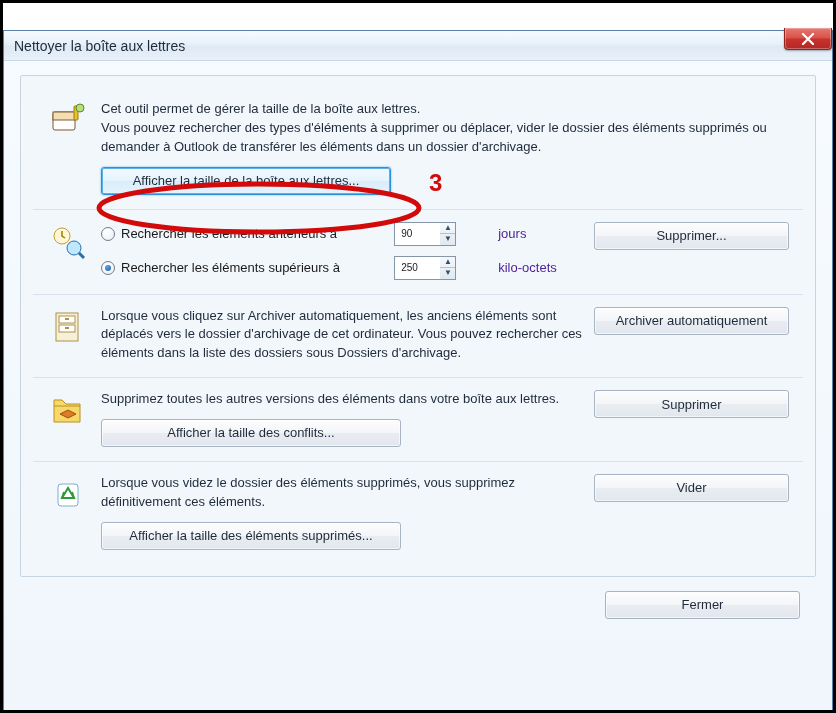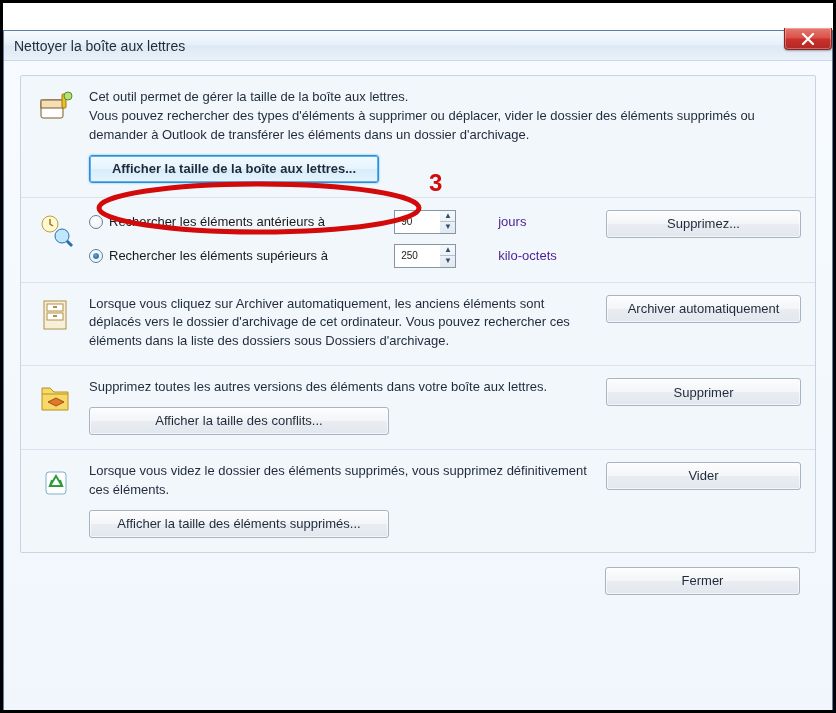--- a/index.html
+++ b/index.html
@@ -60,21 +60,21 @@
   .close-btn svg { display:block; }
   .client {
     flex: 1;
     padding: 14px 16px 14px 16px;
     overflow: hidden;
   }
   .panel {
     border: 1px solid #c7d4e2;
     border-radius: 2px;
     background: #f2f7fc;
-    padding: 0;
+    padding: 12px;
   }
   .section {
     display: flex;
     padding: 12px 14px 14px 14px;
     gap: 12px;
     border-bottom: 1px solid #d7e2ee;
   }
   .section:last-child { border-bottom: none; }
   .iconcell {
     width: 42px;
@@ -110,21 +110,20 @@
     color: #1f2b3a;
     white-space: nowrap;
     cursor: default;
     box-shadow: 0 0 0 1px rgba(255,255,255,0.6) inset;
   }
   .btn.wide { width: 100%; }
   .btn.focus-ring {
     border-color: #2f8fd8;
     box-shadow: 0 0 0 1px rgba(76,167,230,0.9) inset, 0 0 2px rgba(76,167,230,0.9);
     background: linear-gradient(to bottom, #f2faff 0%, #e6f4fd 48%, #d8edfb 52%, #e6f4fd 100%);
-    font-weight: bold;
   }
   .row-opts {
     display: grid;
     grid-template-columns: auto 62px 26px auto;
     align-items: center;
     column-gap: 8px;
     row-gap: 10px;
   }
   .radio-line {
     display: flex;
@@ -253,21 +252,21 @@
               <div class="spinner">
                   <div>▲</div>
                   <div>▼</div>
                 </div>
             </div>
             <span></span>
             <span class="unit">kilo-octets</span>
           </div>
         </div>
         <div class="btncell">
-          <span class="btn wide">Supprimez...</span>
+          <span class="btn wide">Supprimer...</span>
         </div>
       </div>
 
       <div class="section">
         <div class="iconcell">
           <svg viewBox="0 0 36 36">
             <rect x="6" y="4" width="22" height="28" fill="#f7f0d8" stroke="#b09048"></rect>
             <rect x="9" y="7" width="16" height="7" fill="#fff" stroke="#b09048"></rect>
             <rect x="9" y="16" width="16" height="7" fill="#fff" stroke="#b09048"></rect>
             <rect x="15" y="9" width="4" height="2" fill="#b09048"></rect>

